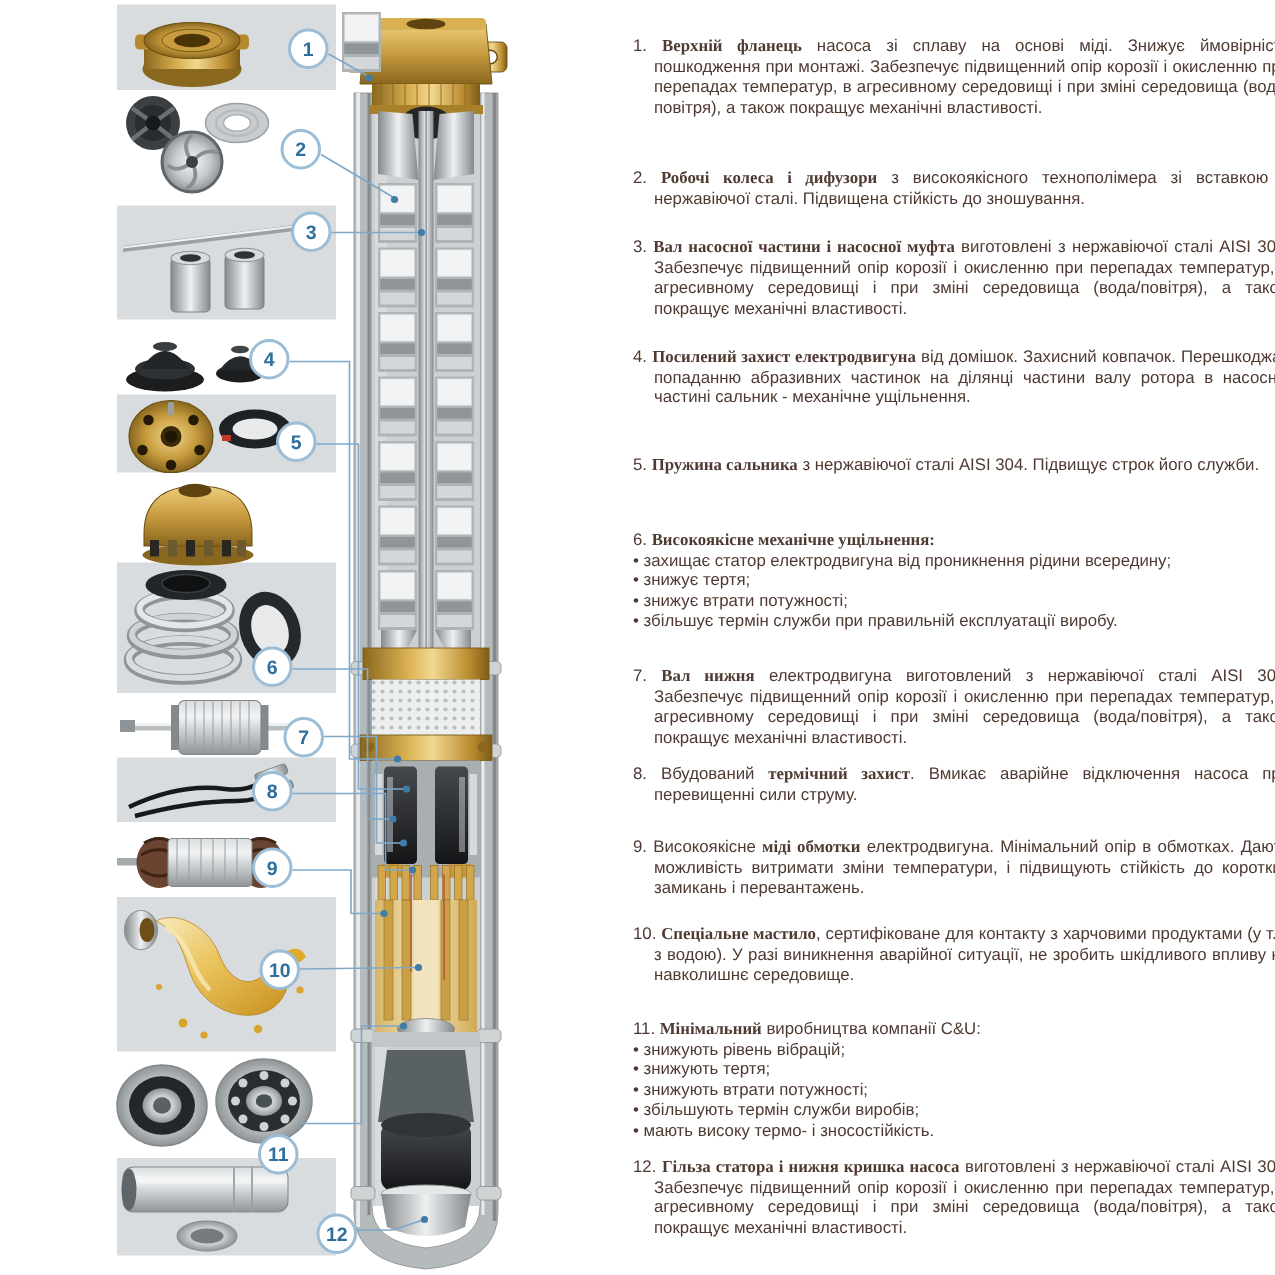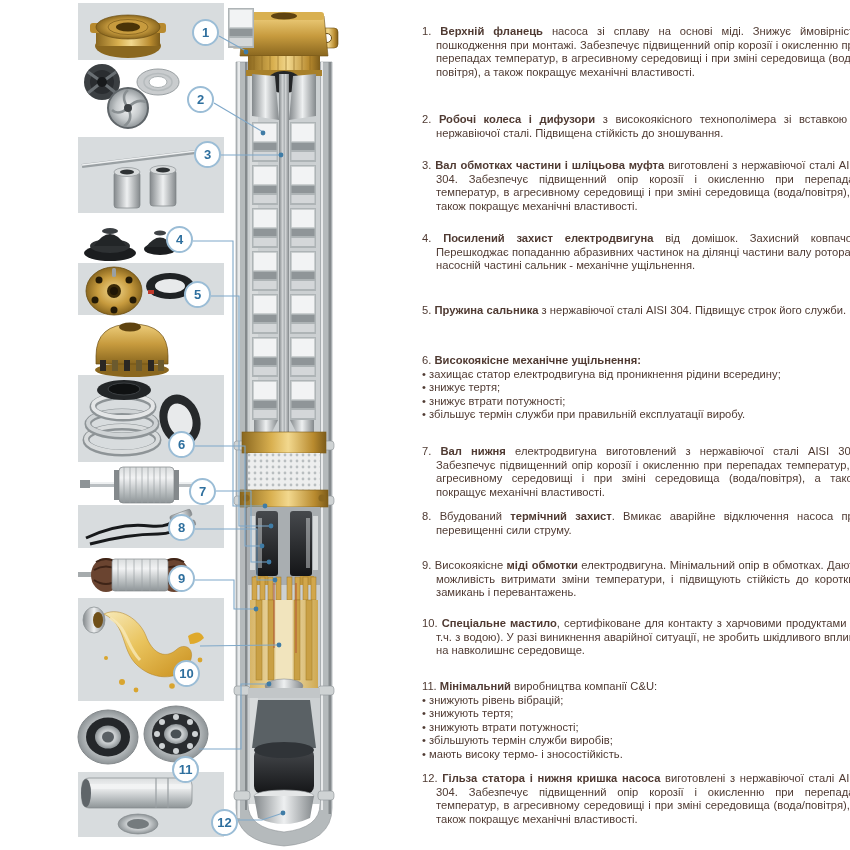--- a/index.html
+++ b/index.html
@@ -8,21 +8,21 @@
   .strip{position:absolute;left:78px;width:146px;background:#d8dcde;}
   .photo{position:absolute;}
   .callout{position:absolute;width:27px;height:27px;border-radius:50%;background:#ffffff;
            border:2px solid #9bbdd6;box-sizing:border-box;display:flex;align-items:center;
            justify-content:center;color:#2e6f9e;font-weight:bold;font-size:13px;z-index:5;}
   #lines{position:absolute;left:0;top:0;z-index:4;pointer-events:none;}
   #pump{position:absolute;left:228px;top:8px;z-index:2;}
   .desc{position:absolute;left:422px;width:424px;color:#4f3a32;font-size:11.2px;
         line-height:13.6px;text-align:justify;text-indent:-14px;padding-left:14px;}
   .desc p{margin:0;}
-  .desc b{font-weight:bold;}
+  .desc b{font-weight:bold;font-family:Liberation Serif, serif;}
   .bullet{text-align:left;}
 </style>
 </head>
 <body>
 
 <div id="canvas">
 
   <svg width="0" height="0" style="position:absolute">
     <defs>
       <linearGradient id="gBrassH" x1="0" y1="0" x2="1" y2="0">
@@ -408,38 +408,38 @@
     </div>
   <div class="callout" style="left:189px;top:478px">
       <span>7</span>
     </div>
   <div class="callout" style="left:168px;top:514px">
       <span>8</span>
     </div>
   <div class="callout" style="left:168px;top:565px">
       <span>9</span>
     </div>
-  <div class="callout" style="left:173px;top:660px">
+  <div class="callout" style="left:173px;top:633px">
       <span>10</span>
     </div>
   <div class="callout" style="left:172px;top:756px">
       <span>11</span>
     </div>
   <div class="callout" style="left:211px;top:809px">
       <span>12</span>
     </div>
 
   <div class="desc" style="top:25px">
       <p><span>1. </span><b>Верхній фланець</b><span> насоса зі сплаву на основі міді. Знижує ймовірність пошкодження при монтажі. Забезпечує підвищенний опір корозії і окисленню при перепадах температур, в агресивному середовищі і при зміні середовища (вода/повітря), а також покращує механічні властивості.</span></p>
     </div>
   <div class="desc" style="top:113px">
       <p><span>2. </span><b>Робочі колеса і дифузори</b><span> з високоякісного технополімера зі вставкою з нержавіючої сталі. Підвищена стійкість до зношування.</span></p>
     </div>
   <div class="desc" style="top:159px">
-      <p><span>3. </span><b>Вал обмотках частини і шліцьова муфта</b><span> виготовлені з нержавіючої сталі AISI 304. Забезпечує підвищенний опір корозії і окисленню при перепадах температур, в агресивному середовищі і при зміні середовища (вода/повітря), а також покращує механічні властивості.</span></p>
+      <p><span>3. </span><b>Вал насосної частини і насосної муфта</b><span> виготовлені з нержавіючої сталі AISI 304. Забезпечує підвищенний опір корозії і окисленню при перепадах температур, в агресивному середовищі і при зміні середовища (вода/повітря), а також покращує механічні властивості.</span></p>
     </div>
   <div class="desc" style="top:232px">
       <p><span>4. </span><b>Посилений захист електродвигуна</b><span> від домішок. Захисний ковпачок. Перешкоджає попаданню абразивних частинок на ділянці частини валу ротора в насосній частині сальник - механічне ущільнення.</span></p>
     </div>
   <div class="desc" style="top:304px">
       <p><span>5. </span><b>Пружина сальника</b><span> з нержавіючої сталі AISI 304. Підвищує строк його служби.</span></p>
     </div>
   <div class="desc" style="top:354px">
     <p><span>6. </span><b>Високоякісне механічне ущільнення:</b></p>
     <div class="bullet">• захищає статор електродвигуна від проникнення рідини всередину;</div>

